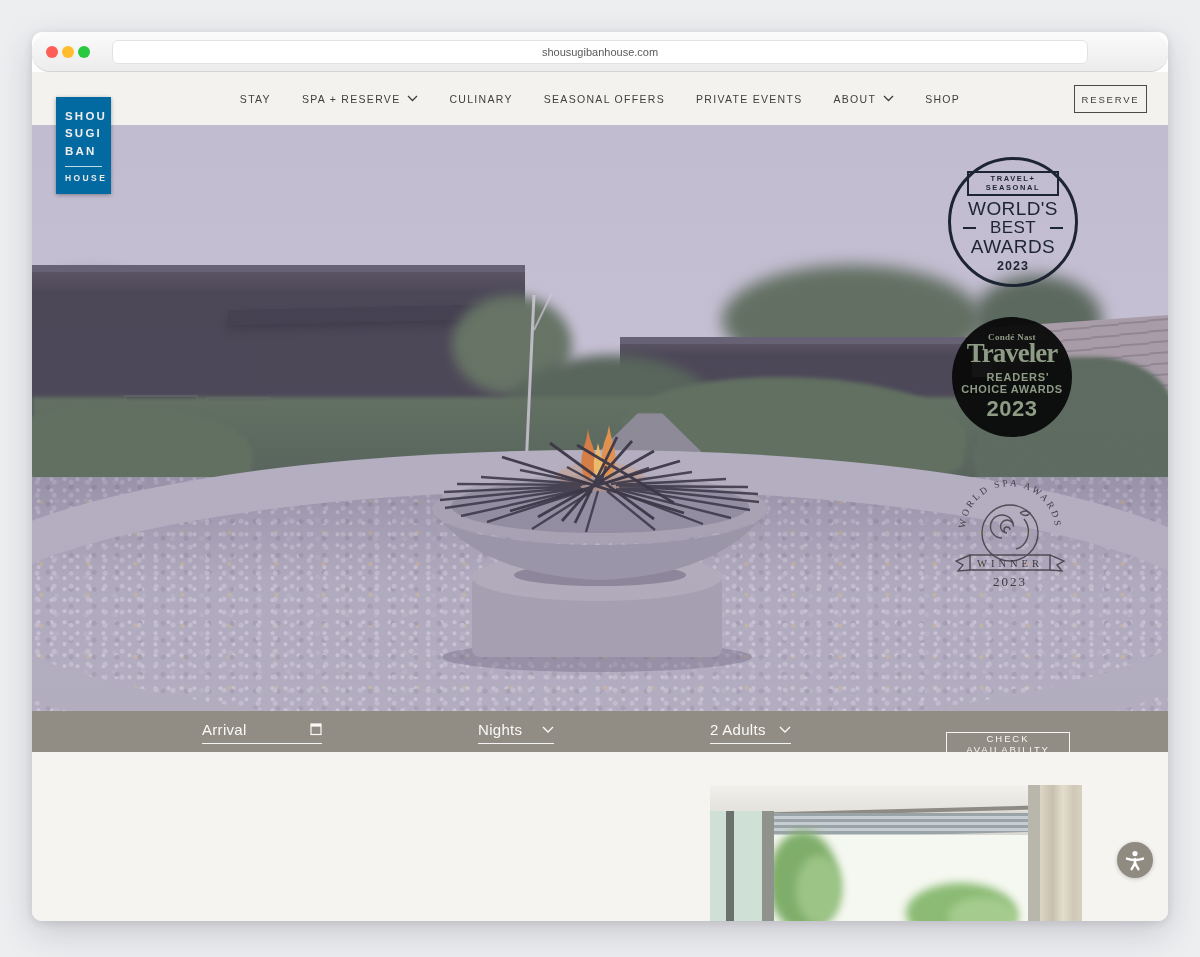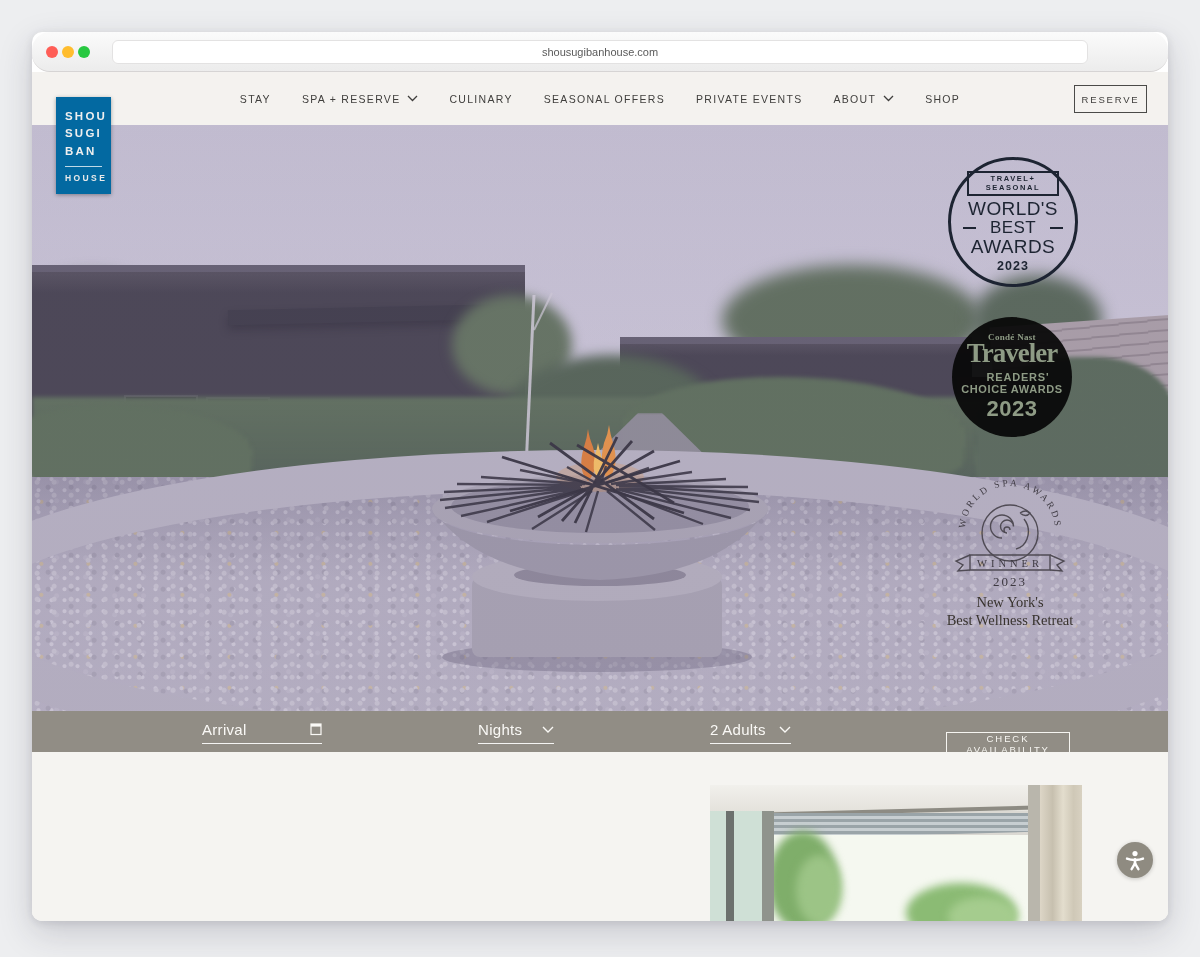--- a/index.html
+++ b/index.html
@@ -277,24 +277,20 @@
           <path d="M30 80 L110 80 L110 95 L30 95 Z"></path>
           <path d="M30 80 L16 86 L23 90 L18 96 L30 95"></path>
           <path d="M110 80 L124 86 L117 90 L122 96 L110 95"></path>
         </g>
         <text font-family="Liberation Serif, serif" font-size="9.5" letter-spacing="2.6" fill="#413d45">
           <textPath href="#wsaArc" startOffset="50%" text-anchor="middle">WORLD SPA AWARDS</textPath>
         </text>
         <text x="70" y="91.5" text-anchor="middle" font-family="Liberation Serif, serif" font-size="10.5" letter-spacing="4" fill="#3d3941">WINNER</text>
         <text x="70" y="111" text-anchor="middle" font-family="Liberation Serif, serif" font-size="13" letter-spacing="2" fill="#3d3941">2023</text>
       </svg>
-      <div class="wsa-caption">
-        <div>New York's</div>
-        <div>Best Wellness Retreat</div>
-      </div>
     </div>
 
     <div class="booking">
       <div class="bk-field bk-arrival">
         <span class="bk-label">Arrival</span>
         <svg width="12" height="14" viewBox="0 0 12 14" style="margin-top:3px;">
           <rect x="1" y="2" width="10" height="10.5" fill="none" stroke="#faf9f6" stroke-width="1.2"></rect>
           <rect x="1" y="2" width="10" height="2.6" fill="#faf9f6"></rect>
         </svg>
       </div>

